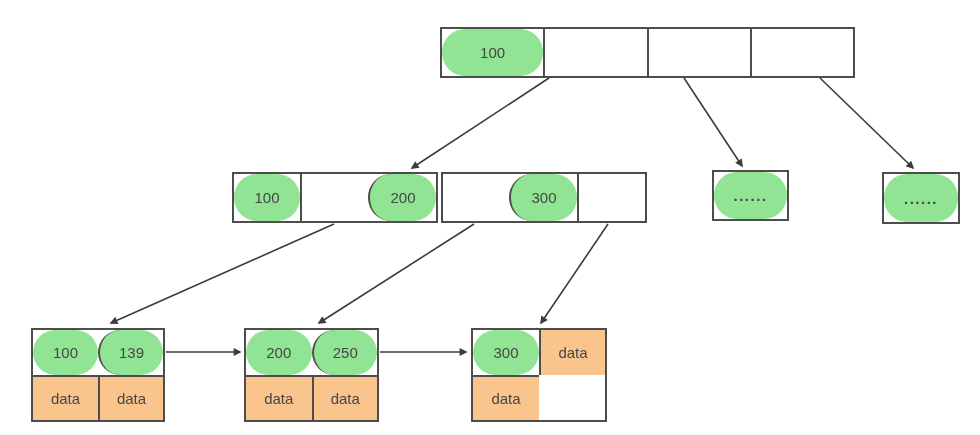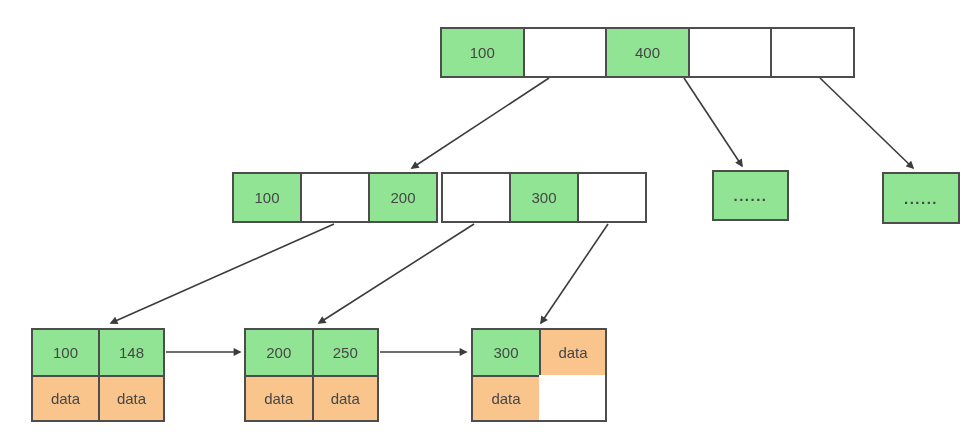--- a/index.html
+++ b/index.html
@@ -14,21 +14,21 @@
   .node {
     position:absolute; display:flex; box-sizing:border-box;
     border:2px solid var(--border,#4d4d4d); background:#ffffff;
   }
   .node .cell {
     flex:1; display:flex; align-items:center; justify-content:center;
     box-sizing:border-box; font-size:15px; color:var(--text,#464646);
   }
   .node .cell + .cell { border-left:2px solid var(--border,#4d4d4d); }
 
-  .cell.key  { background:var(--key_fill,#90e493); }
+  .cell.key  { background:var(--key_fill,#90e493);border-radius:23px; }
   .cell.ptr  { background:var(--pointer_fill,#ffffff); }
   .cell.data { background:var(--data_fill,#f9c58d); color:var(--data_text,#5a4736); }
 
   .dots {
     font-size:9px; font-weight:bold; letter-spacing:1.5px;
     color:var(--text,#464646);
   }
 
   .leaf {
     position:absolute; display:flex; flex-wrap:wrap; box-sizing:border-box;
@@ -58,21 +58,20 @@
     <line x1="334" y1="224" x2="111" y2="323" marker-end="url(#arrow)"></line>
     <line x1="474" y1="224" x2="319" y2="323" marker-end="url(#arrow)"></line>
     <line x1="608" y1="224" x2="541" y2="323" marker-end="url(#arrow)"></line>
     <line x1="166" y1="352" x2="240" y2="352" marker-end="url(#arrow)"></line>
     <line x1="380" y1="352" x2="466" y2="352" marker-end="url(#arrow)"></line>
   </svg>
 
   <div class="node" style="left:440px; top:27px; width:415px; height:51px;">
     <div class="cell key">100</div>
     <div class="cell ptr"></div>
-    <div class="cell key">400</div>
     <div class="cell ptr"></div>
     <div class="cell ptr"></div>
   </div>
 
   <div class="node" style="left:232px; top:172px; width:206px; height:51px;">
     <div class="cell key">100</div>
     <div class="cell ptr"></div>
     <div class="cell key">200</div>
   </div>
   <div class="node" style="left:441px; top:172px; width:206px; height:51px;">
@@ -83,21 +82,21 @@
 
   <div class="node" style="left:712px; top:170px; width:77px; height:51px;">
     <div class="cell key dots">......</div>
   </div>
   <div class="node" style="left:882px; top:172px; width:78px; height:52px;">
     <div class="cell key dots">......</div>
   </div>
 
   <div class="leaf" style="left:31px; top:328px; width:134px; height:94px;">
     <div class="cell key">100</div>
-    <div class="cell key">148</div>
+    <div class="cell key">139</div>
     <div class="cell data">data</div>
     <div class="cell data">data</div>
   </div>
   <div class="leaf" style="left:244px; top:328px; width:135px; height:94px;">
     <div class="cell key">200</div>
     <div class="cell key">250</div>
     <div class="cell data">data</div>
     <div class="cell data">data</div>
   </div>
   <div class="leaf" style="left:471px; top:328px; width:136px; height:94px;">

